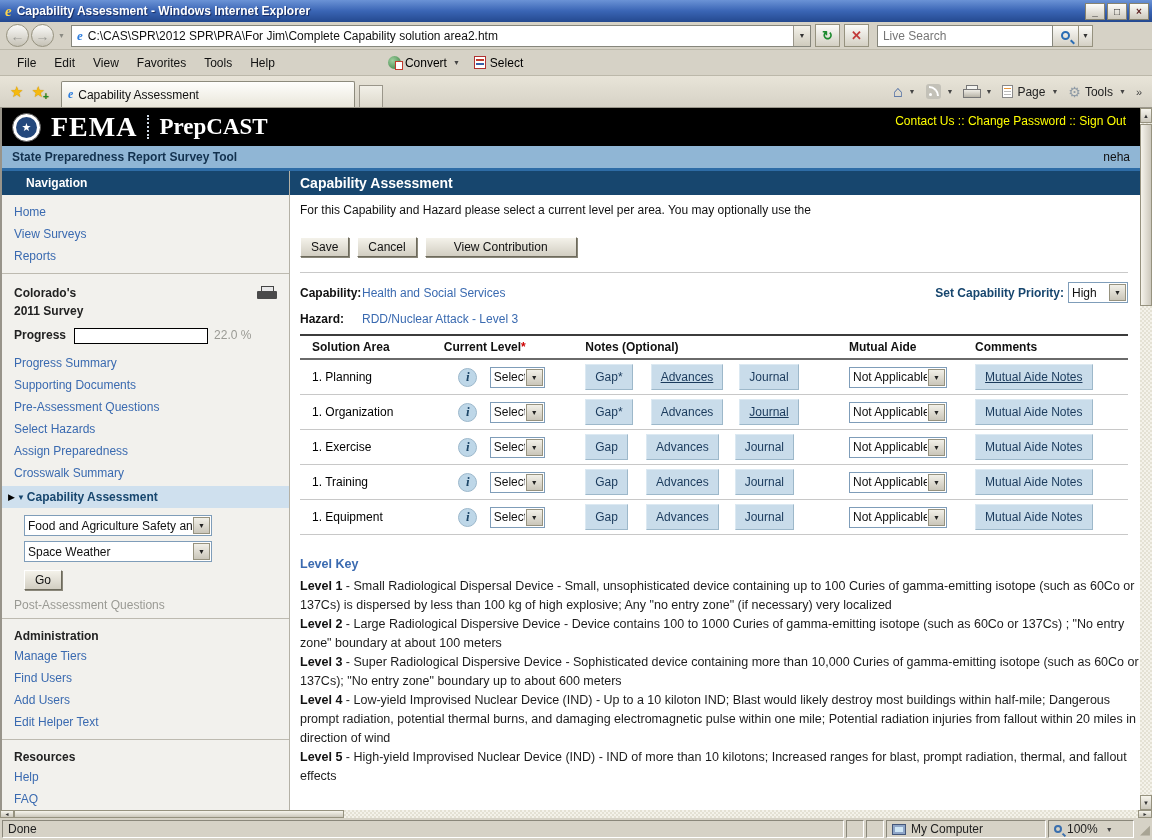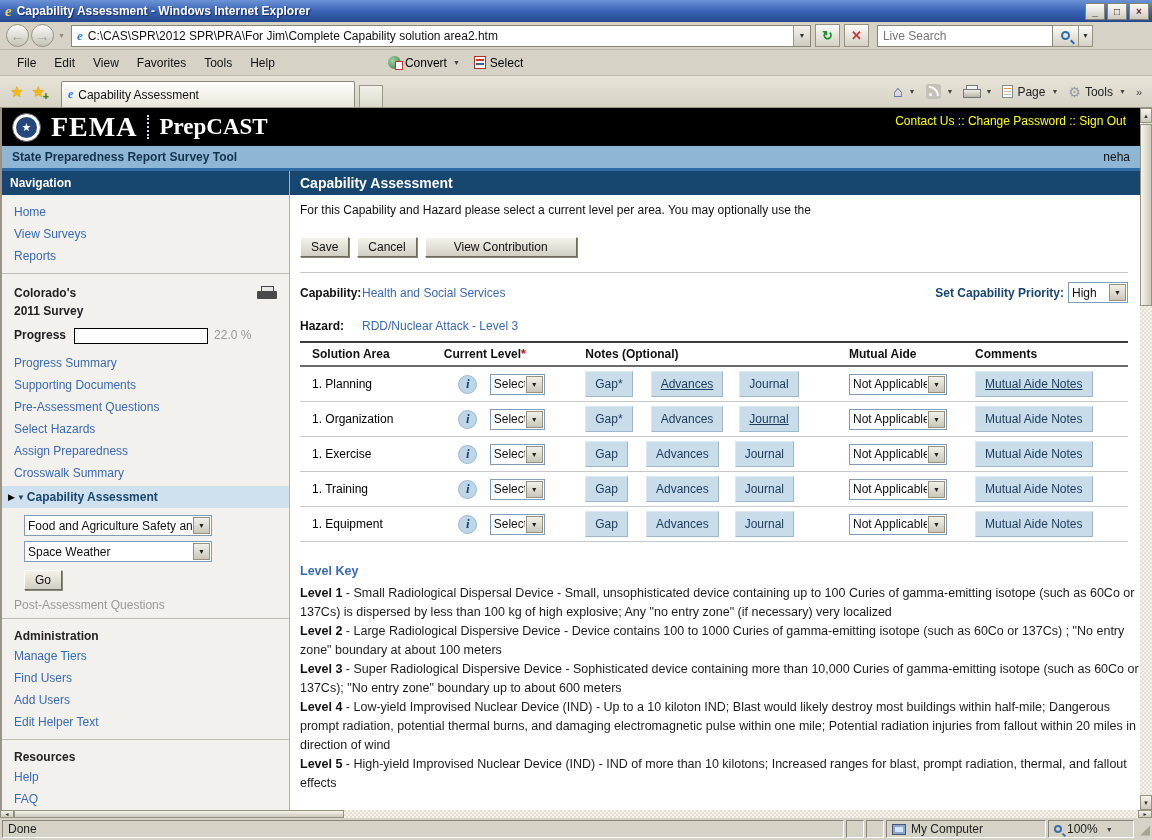--- a/index.html
+++ b/index.html
@@ -76,21 +76,21 @@
 .fema-links a{color:#ffff00;text-decoration:none}
 .subheader{height:22px;background:#90b6d5;display:flex;align-items:center;padding:0 10px;font-size:12px}
 .subheader .t{font-weight:bold;color:#12314e}
 .subheader .sp{flex:1}
 .subheader .u{color:#111}
 .blueline{height:3px;background:#2e6ca6}
 
 
 .pbody{height:639px;display:flex}
 .sidebar{width:288px;background:#f2f1ed;border-right:1px solid #b4b1a6;font-size:12px;overflow:hidden}
-.navtitle{height:24px;background:#17466e;color:#fff;font-weight:bold;display:flex;align-items:center;padding:0 8px}
+.navtitle{height:24px;background:#17466e;color:#fff;font-weight:bold;display:flex;align-items:center;padding:0 24px}
 .sb-sec{padding:6px 0 4px 0}
 .sb-link{color:#3a6ab0;padding:4px 12px;cursor:pointer}
 .sb-sep{border-top:1px solid #bdbab0;margin:2px 0}
 .sb-survey{display:flex;padding:8px 12px 0 12px}
 .sb-survey .nm{font-weight:bold;color:#222;line-height:18px}
 .sb-survey .sp{flex:1}
 .printer2{width:20px;height:16px;position:relative;margin-top:2px}
 .printer2::before{content:"";position:absolute;left:4px;top:0;width:11px;height:5px;background:#e8e8e8;border:1px solid #444}
 .printer2::after{content:"";position:absolute;left:0;top:5px;width:20px;height:8px;background:#4a4a4a;border-radius:1px}
 .progress-row{display:flex;align-items:flex-start;padding:8px 12px 8px 12px}
@@ -362,21 +362,21 @@
             <div class="caprow">
               <span class="lb">Capability:</span>
               <span class="lnk">Health and Social Services</span>
               <span class="sp"></span>
               <span class="prio-lb">Set Capability Priority:</span>
               <span class="xpsel w58">
                 <span class="xt">High</span>
                 <span class="xa">▼</span>
               </span>
             </div>
-            <div class="caprow" style="margin-top:16px">
+            <div class="caprow" style="margin-top:9px">
               <span class="lb">Hazard:</span>
               <span class="lnk">RDD/Nuclear Attack - Level 3</span>
             </div>
 
             <div class="ctable">
               <div class="thead">
                 <span class="c-area">Solution Area</span>
                 <span class="c-info"></span>
                 <span class="c-level" style="margin-left:-46px"><span>Current Level</span><span class="red">*</span></span>
                 <span class="c-notes" style="margin-left:46px">Notes (Optional)</span>

